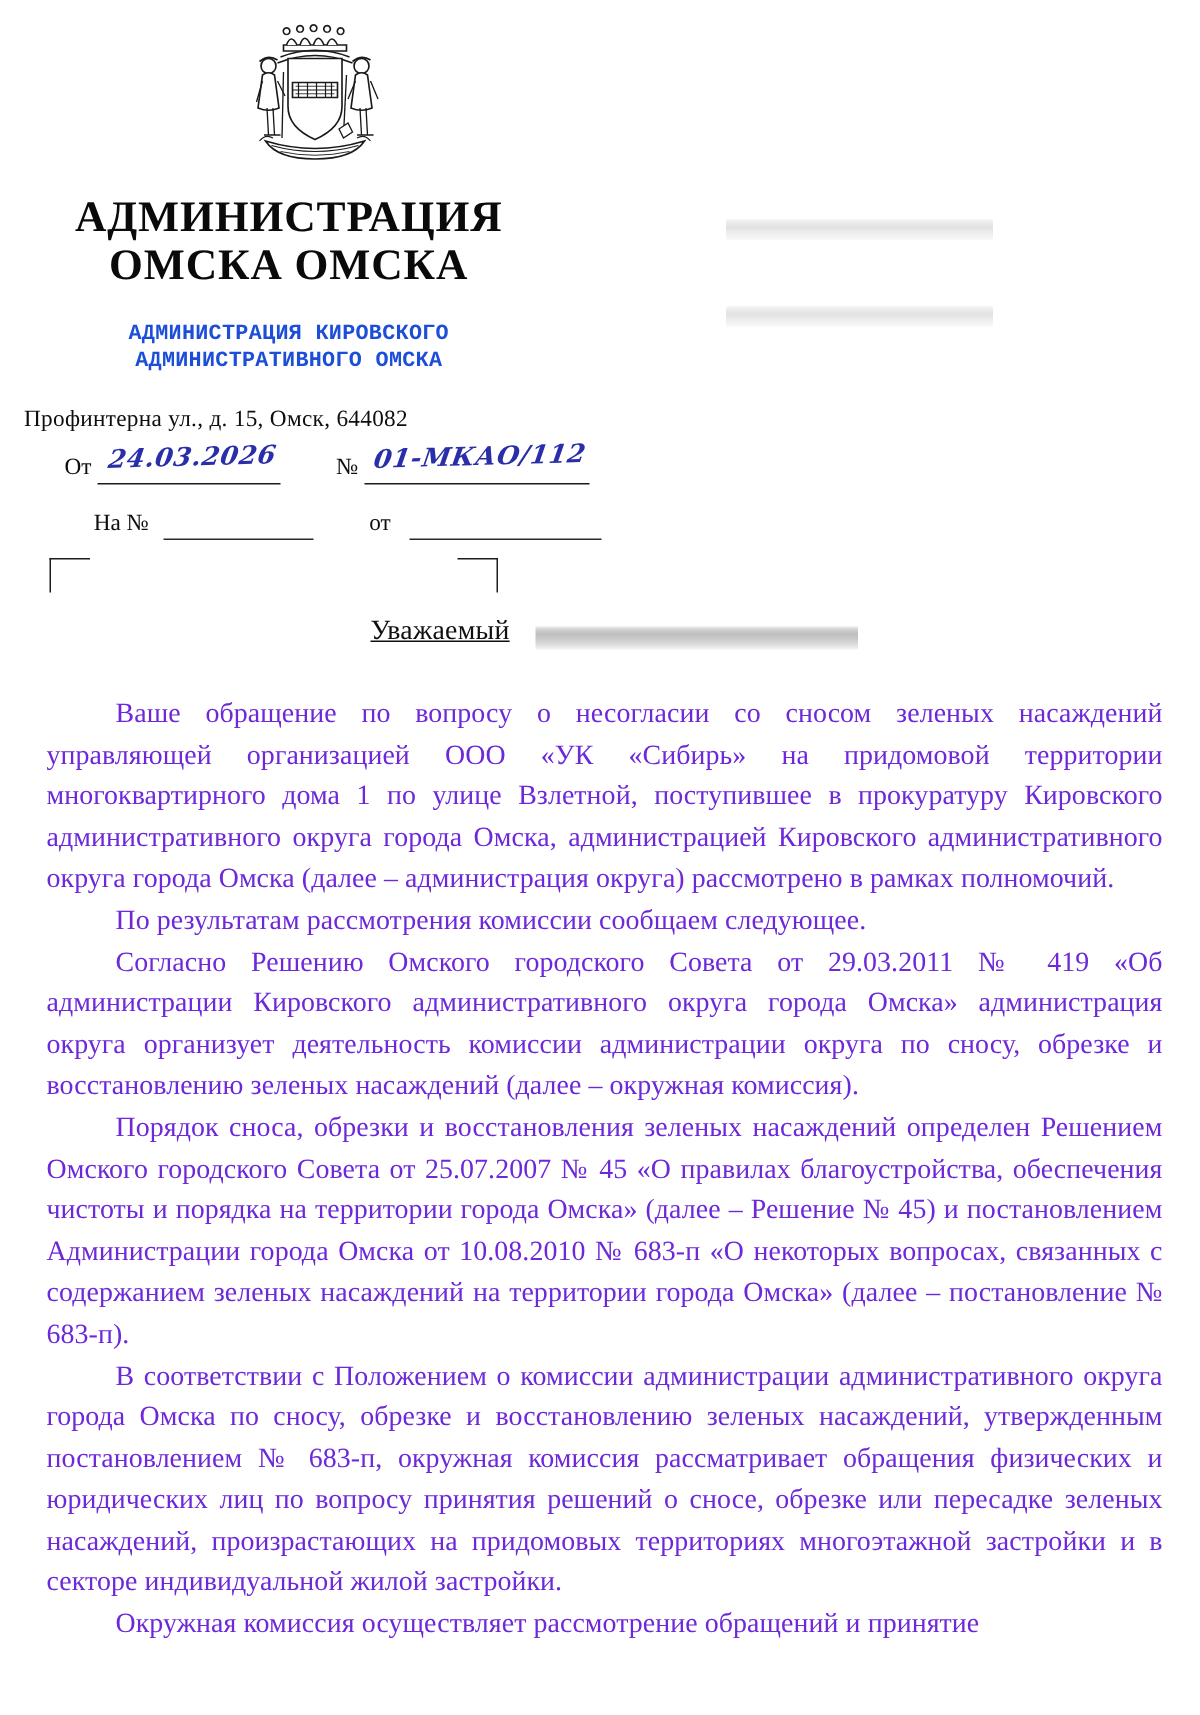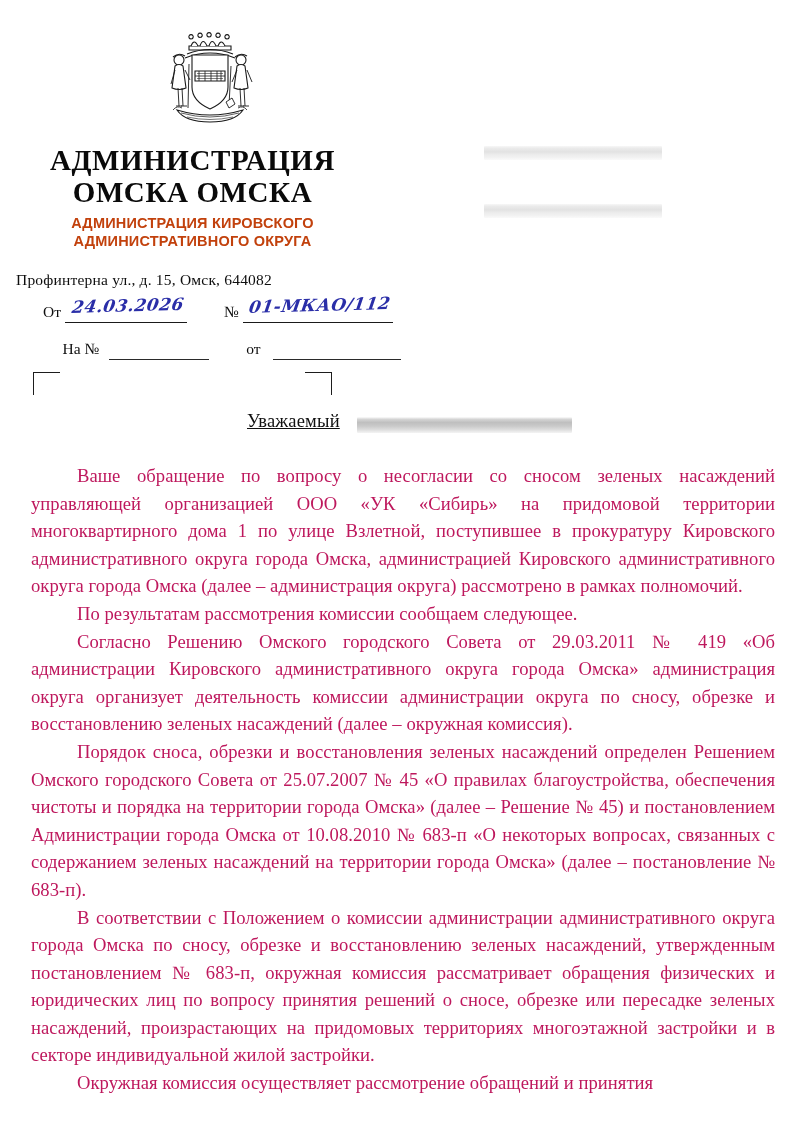--- a/index.html
+++ b/index.html
@@ -20,21 +20,21 @@
   .page {
     position: absolute;
     inset: 0;
     background: #ffffff;
   }
 
   
   .letterhead {
     position: absolute;
     left: 0;
-    top: 16px;
+    top: 0;
     width: 420px;
   }
 
   .emblem-wrap {
     width: 420px;
     text-align: center;
     padding-top: 14px;
   }
   .emblem {
     display: inline-block;
@@ -51,27 +51,27 @@
     font-size: 29px;
     line-height: 1.12;
     letter-spacing: 0.6px;
     color: #0a0a0a;
   }
   .org-title .line2 { display: block; }
 
   .org-subtitle {
     text-align: center;
     width: 385px;
-    margin-top: 5px;
-    font-family: Liberation Sans, sans-serif;
+    margin-top: 20px;
+    font-family: Liberation Mono, monospace;
     font-weight: bold;
     font-size: 14.5px;
     line-height: 1.25;
     letter-spacing: 0.2px;
-    color: #c2410c;
+    color: #1d4ed8;
   }
   .org-subtitle .line2 { display: block; }
 
   .address-block {
     margin-top: 18px;
     padding-left: 16px;
     font-size: 15.5px;
     line-height: 1.5;
     color: #0e0e0e;
   }
@@ -189,21 +189,21 @@
   
   .body-text {
     position: absolute;
     left: 31px;
     top: 462px;
     width: 744px;
     font-size: 18.6px;
     line-height: 27.6px;
     text-align: justify;
     text-justify: inter-word;
-    color: #be185d;
+    color: #6d28d9;
     letter-spacing: 0.05px;
   }
   .body-text p {
     margin: 0;
     text-indent: 46px;
   }
   .body-text p.clipped {
     white-space: nowrap;
     overflow: hidden;
     text-align: justify;
@@ -262,21 +262,21 @@
       </span>
     </div>
 
     <div class="org-title">
       <span>АДМИНИСТРАЦИЯ</span>
       <span class="line2">ОМСКА ОМСКА</span>
     </div>
 
     <div class="org-subtitle">
       <span>АДМИНИСТРАЦИЯ КИРОВСКОГО</span>
-      <span class="line2">АДМИНИСТРАТИВНОГО ОКРУГА</span>
+      <span class="line2">АДМИНИСТРАТИВНОГО ОМСКА</span>
     </div>
 
     <div class="address-block">
       <div class="address-line">Профинтерна ул., д. 15,  Омск, 644082</div>
 
       <div class="ref-row">
         <span class="ref-label">От</span>
         <span class="ruled date-slot">
           <span class="hand">24.03.2026</span>
         </span>
@@ -303,16 +303,16 @@
 
   <div class="salutation">Уважаемый</div>
   <div class="redaction dark salutation-redaction"></div>
 
   <div class="body-text">
     <p>Ваше обращение по вопросу о несогласии со сносом зеленых насаждений управляющей организацией ООО «УК «Сибирь» на придомовой территории многоквартирного дома 1 по улице Взлетной, поступившее в прокуратуру Кировского административного округа города Омска, администрацией Кировского административного округа города Омска (далее – администрация округа) рассмотрено в рамках полномочий.</p>
     <p>По результатам рассмотрения комиссии сообщаем следующее.</p>
     <p>Согласно Решению Омского городского Совета от 29.03.2011 № 419 «Об администрации Кировского административного округа города Омска» администрация округа организует деятельность комиссии администрации округа по сносу, обрезке и восстановлению зеленых насаждений (далее – окружная комиссия).</p>
     <p>Порядок сноса, обрезки и восстановления зеленых насаждений определен Решением Омского городского Совета от 25.07.2007 № 45 «О правилах благоустройства, обеспечения чистоты и порядка на территории города Омска» (далее – Решение № 45) и постановлением Администрации города Омска от 10.08.2010 № 683-п «О некоторых вопросах, связанных с содержанием зеленых насаждений на территории города Омска» (далее – постановление № 683-п).</p>
     <p>В соответствии с Положением о комиссии администрации административного округа города Омска по сносу, обрезке и восстановлению зеленых насаждений, утвержденным постановлением № 683-п, окружная комиссия рассматривает обращения физических и юридических лиц по вопросу принятия решений о сносе, обрезке или пересадке зеленых насаждений, произрастающих на придомовых территориях многоэтажной застройки и в секторе индивидуальной жилой застройки.</p>
-    <p class="clipped">Окружная комиссия осуществляет рассмотрение обращений и принятия</p>
+    <p class="clipped">Окружная комиссия осуществляет рассмотрение обращений и принятие</p>
   </div>
 
 </div>
 
 </body></html>

